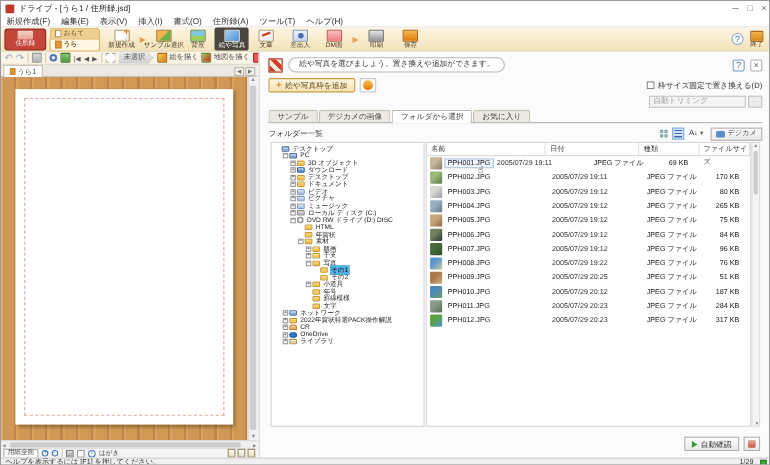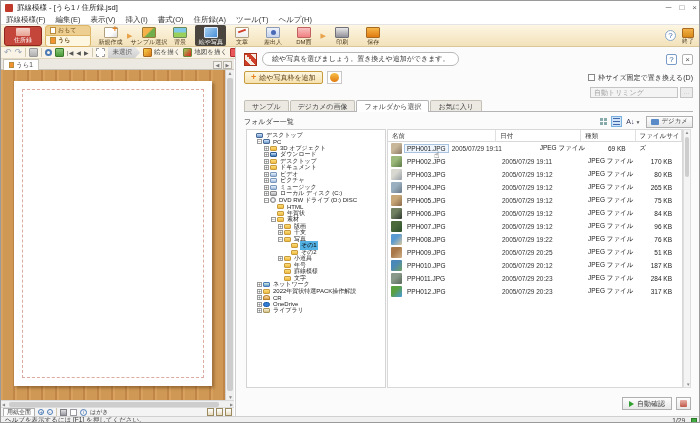--- a/index.html
+++ b/index.html
@@ -172,30 +172,30 @@
   #page-ind{margin-right:6px;}
   #status-sq{width:6px;height:6px;background:#3faa3f;border:1px solid #2a7a2a;}
 </style>
 </head>
 <body>
 
 <div id="win">
 
   <div id="titlebar">
     <span id="title-icon"></span>
-    <span>罫線模様 - [うら1 / 住所録.jsd]</span>
+    <span>ドライブ - [うら1 / 住所録.jsd]</span>
     <span id="win-controls">
       <span>─</span>
       <span>□</span>
       <span>×</span>
     </span>
   </div>
 
   <div id="menubar">
-      <span class="menu-item">罫線模様(F)</span>
+      <span class="menu-item">新規作成(F)</span>
       <span class="menu-item">編集(E)</span>
       <span class="menu-item">表示(V)</span>
       <span class="menu-item">挿入(I)</span>
       <span class="menu-item">書式(O)</span>
       <span class="menu-item">住所録(A)</span>
       <span class="menu-item">ツール(T)</span>
       <span class="menu-item">ヘルプ(H)</span>
     </div>
 
   <div id="toolbar">

